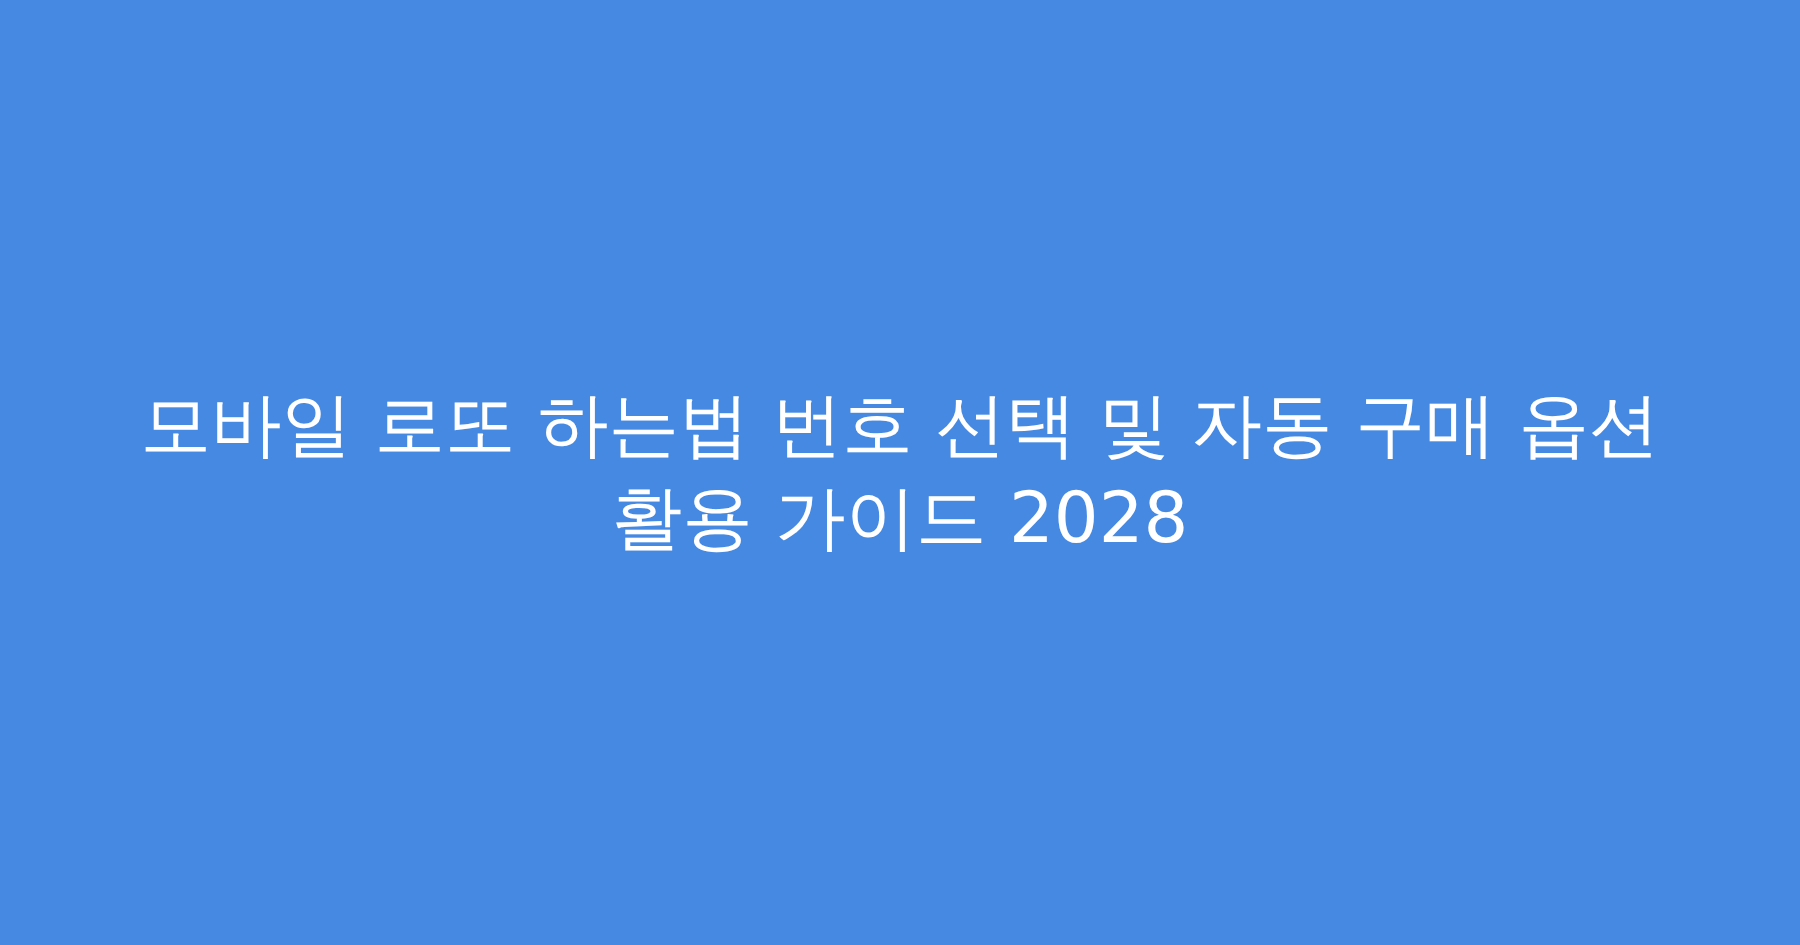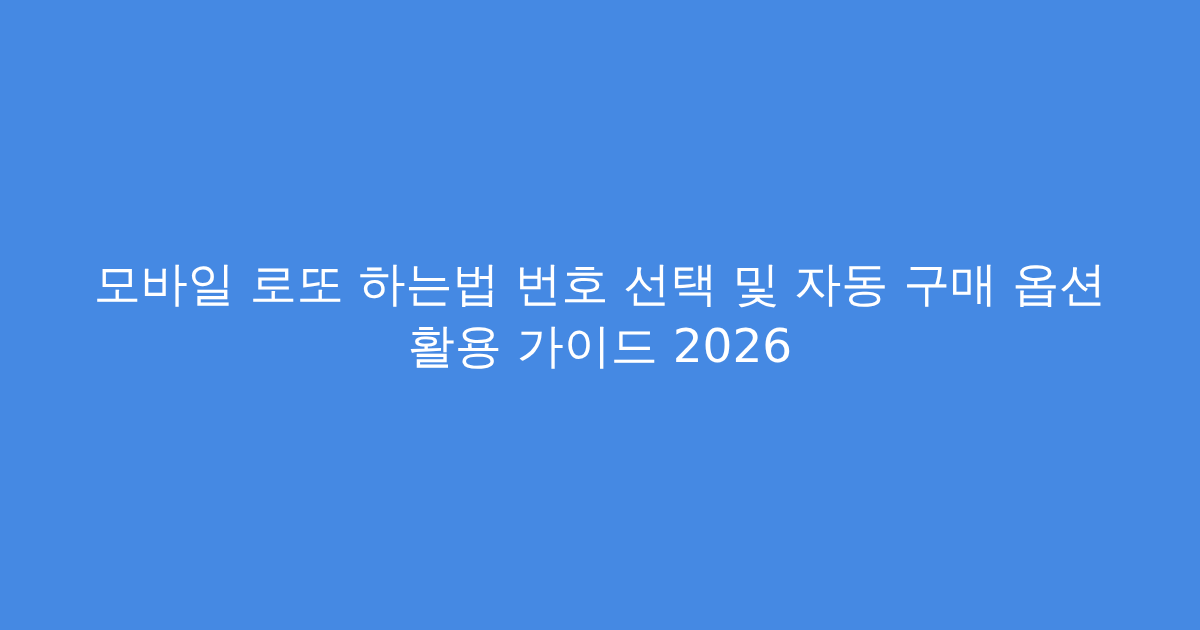--- a/index.html
+++ b/index.html
@@ -44,17 +44,17 @@
     white-space: pre-wrap;
   }
 </style>
 </head>
 <body>
 
 <div id="share-card">
 
   <div id="headline-block">
 
-    <h1 id="headline">모바일 로또 하는법 번호 선택 및 자동 구매 옵션 활용 가이드 2026</h1>
+    <h1 id="headline">모바일 로또 하는법 번호 선택 및 자동 구매 옵션 활용 가이드 2028</h1>
 
   </div>
 
 </div>
 
 </body></html>

